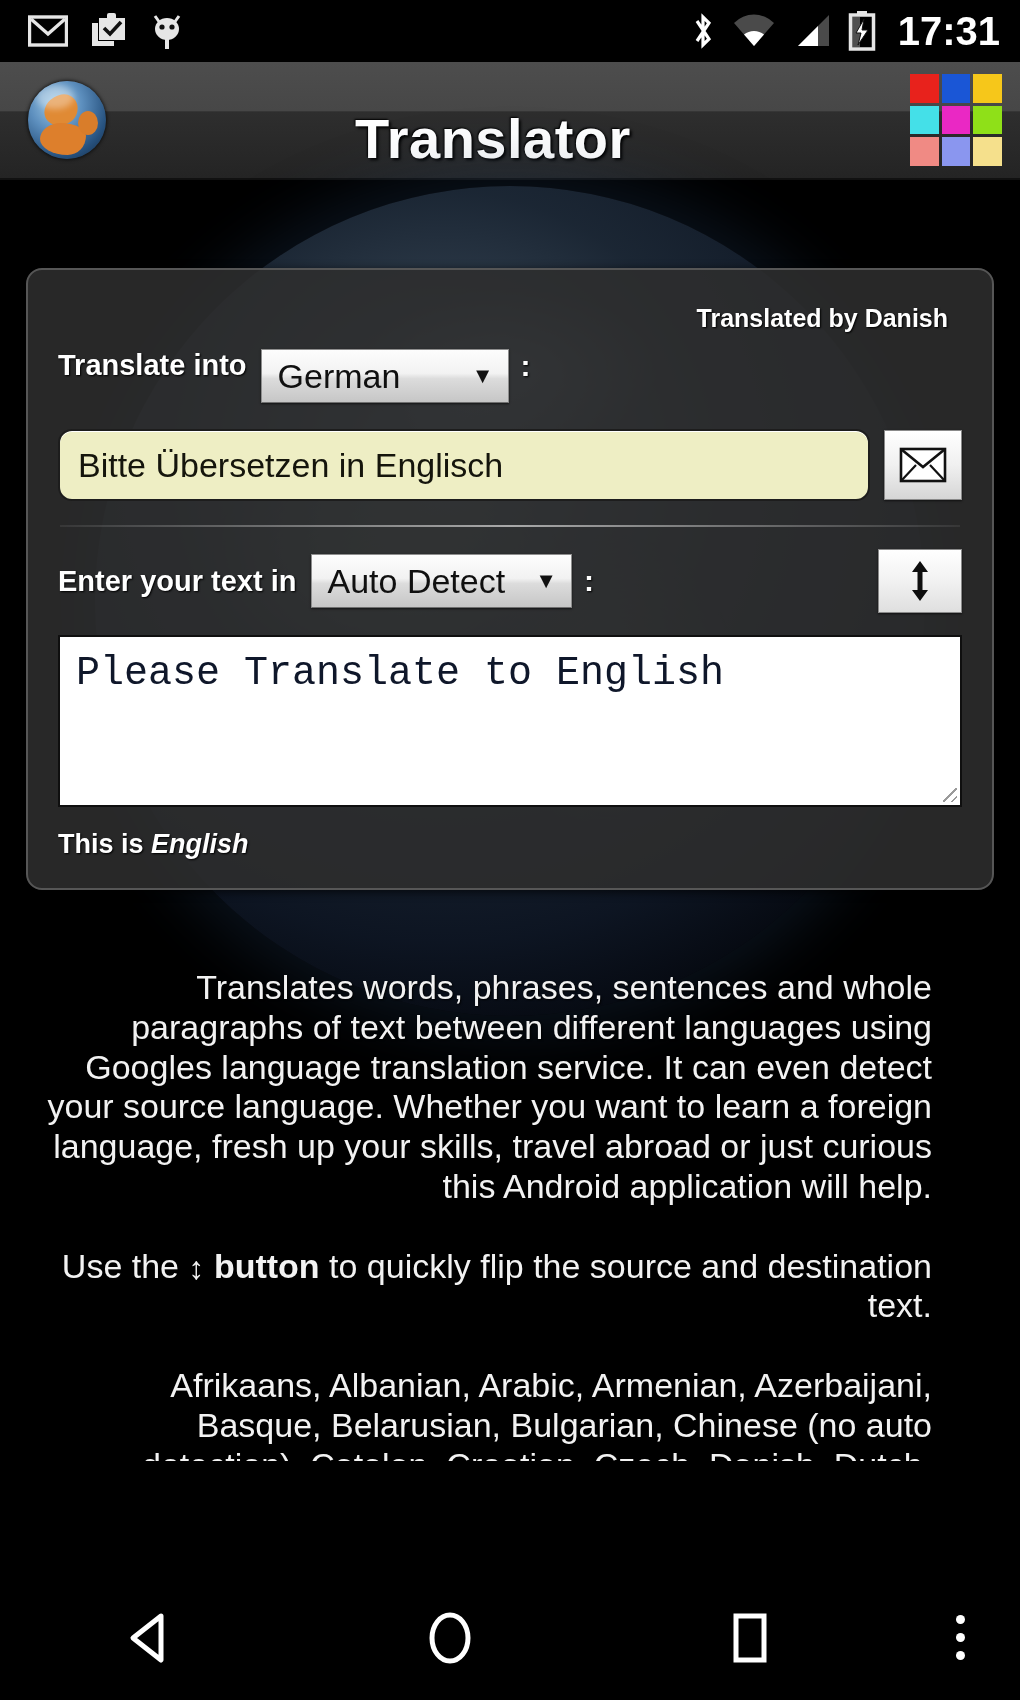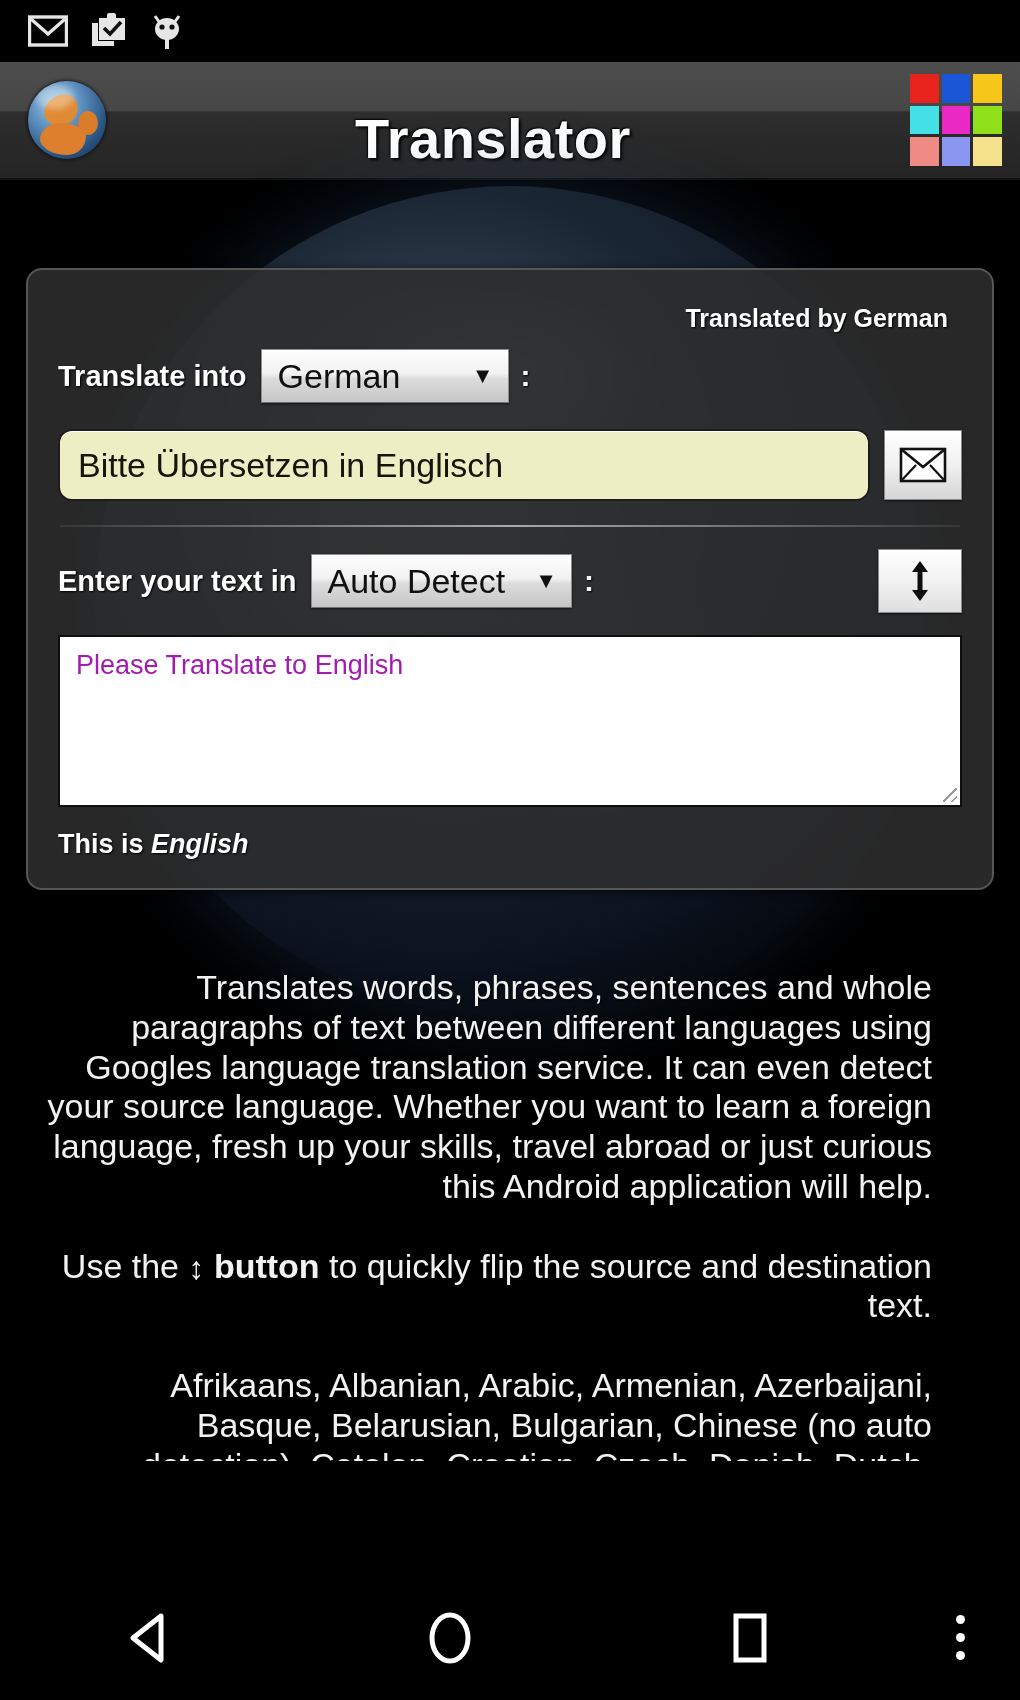--- a/index.html
+++ b/index.html
@@ -158,21 +158,21 @@
   .credit {
     text-align: right;
     color: #ffffff;
     font-size: 25px;
     font-weight: bold;
     text-shadow: 1px 1px 2px #000;
     margin: 10px 14px 16px 0;
   }
   .row {
     display: flex;
-    align-items: center;
+    align-items: flex-start;
   }
   .row-label {
     color: #ffffff;
     font-size: 29px;
     font-weight: bold;
     text-shadow: 1px 1px 2px #000;
     white-space: nowrap;
   }
   .colon {
     color: #ffffff;
@@ -277,23 +277,23 @@
     margin-top: 22px;
     background: #ffffff;
     border: 2px solid #0f0f0f;
     height: 172px;
     padding: 12px 16px;
     box-sizing: border-box;
     position: relative;
     box-shadow: inset 0 0 0 1px #fff;
   }
   .input-text {
-    font-family: Liberation Sans, sans-serif;
-    font-size: 27px;
-    color: #a21caf;
+    font-family: Liberation Mono, monospace;
+    font-size: 40px;
+    color: #0f172a;
     line-height: 1.25;
   }
   .resize-grip {
     position: absolute;
     right: 3px; bottom: 3px;
     width: 14px; height: 14px;
     background:
       linear-gradient(135deg, transparent 0 46%, #9a9a9a 46% 54%, transparent 54% 100%),
       linear-gradient(135deg, transparent 0 76%, #9a9a9a 76% 84%, transparent 84% 100%);
   }
@@ -397,20 +397,40 @@
       <rect x="17" y="0" width="9" height="7" rx="2" fill="#e6e6e6"></rect>
       <path d="M14 15 l6 6 l11 -12" fill="none" stroke="#111" stroke-width="3.6"></path>
     </svg>
     <svg class="sb-icon" width="34" height="38" viewBox="0 0 34 38">
       <path d="M5 4 L10 11 M29 4 L24 11" stroke="#e6e6e6" stroke-width="3" fill="none"></path>
       <ellipse cx="17" cy="17" rx="12" ry="11" fill="#e6e6e6"></ellipse>
       <circle cx="12" cy="15" r="2.6" fill="#111"></circle>
       <circle cx="22" cy="15" r="2.6" fill="#111"></circle>
       <rect x="15" y="27" width="4" height="10" fill="#e6e6e6"></rect>
     </svg>
+  </div>
+  <div class="status-right">
+    <svg class="sb-icon" width="26" height="40" viewBox="0 0 26 40">
+      <path d="M7 10 L19 28 L13 34 L13 6 L19 12 L7 30" fill="none" stroke="#ffffff" stroke-width="3.2" stroke-linejoin="miter"></path>
+    </svg>
+    <svg class="sb-icon" width="44" height="36" viewBox="0 0 44 36">
+      <path d="M22 33 L2 10 A28 28 0 0 1 42 10 Z" fill="#4a4a4a"></path>
+      <path d="M22 33 L12 21.5 A16 16 0 0 1 32 21.5 Z" fill="#ffffff"></path>
+    </svg>
+    <svg class="sb-icon" width="40" height="36" viewBox="0 0 40 36">
+      <path d="M37 2 L37 33 L6 33 Z" fill="#4a4a4a"></path>
+      <path d="M26 13 L26 33 L6 33 Z" fill="#ffffff"></path>
+    </svg>
+    <svg class="sb-icon" width="28" height="40" viewBox="0 0 28 40">
+      <rect x="9" y="0" width="10" height="4" fill="#e6e6e6"></rect>
+      <rect x="2.5" y="4" width="23" height="34" fill="none" stroke="#e6e6e6" stroke-width="3.5"></rect>
+      <rect x="4" y="6" width="8" height="30" fill="#e6e6e6" opacity="0.35"></rect>
+      <path d="M16 8 L8 22 L13 22 L10 34 L20 19 L14 19 Z" fill="#ffffff" stroke="#111" stroke-width="1"></path>
+    </svg>
+    <div class="clock">17:31</div>
   </div>
 </div>
 
 <div class="action-bar">
   <div class="app-icon">
     <span class="land-a"></span>
       <span class="land-b"></span>
       <span class="land-c"></span>
       <span class="glare"></span>
   </div>
@@ -425,21 +445,21 @@
     <span style="background:#f08a84"></span>
     <span style="background:#8a96ef"></span>
     <span style="background:#f5e08c"></span>
   </div>
 </div>
 
 <div class="globe-bg"></div>
 
 <div class="card">
 
-  <div class="credit">Translated by German</div>
+  <div class="credit">Translated by Danish</div>
 
   <div class="row">
     <span class="row-label">Translate into</span>
     <div class="spinner" id="target-lang-spinner">
       <span class="sp-text">German</span>
       <span class="caret">▼</span>
     </div>
     <span class="colon">:</span>
   </div>
 

